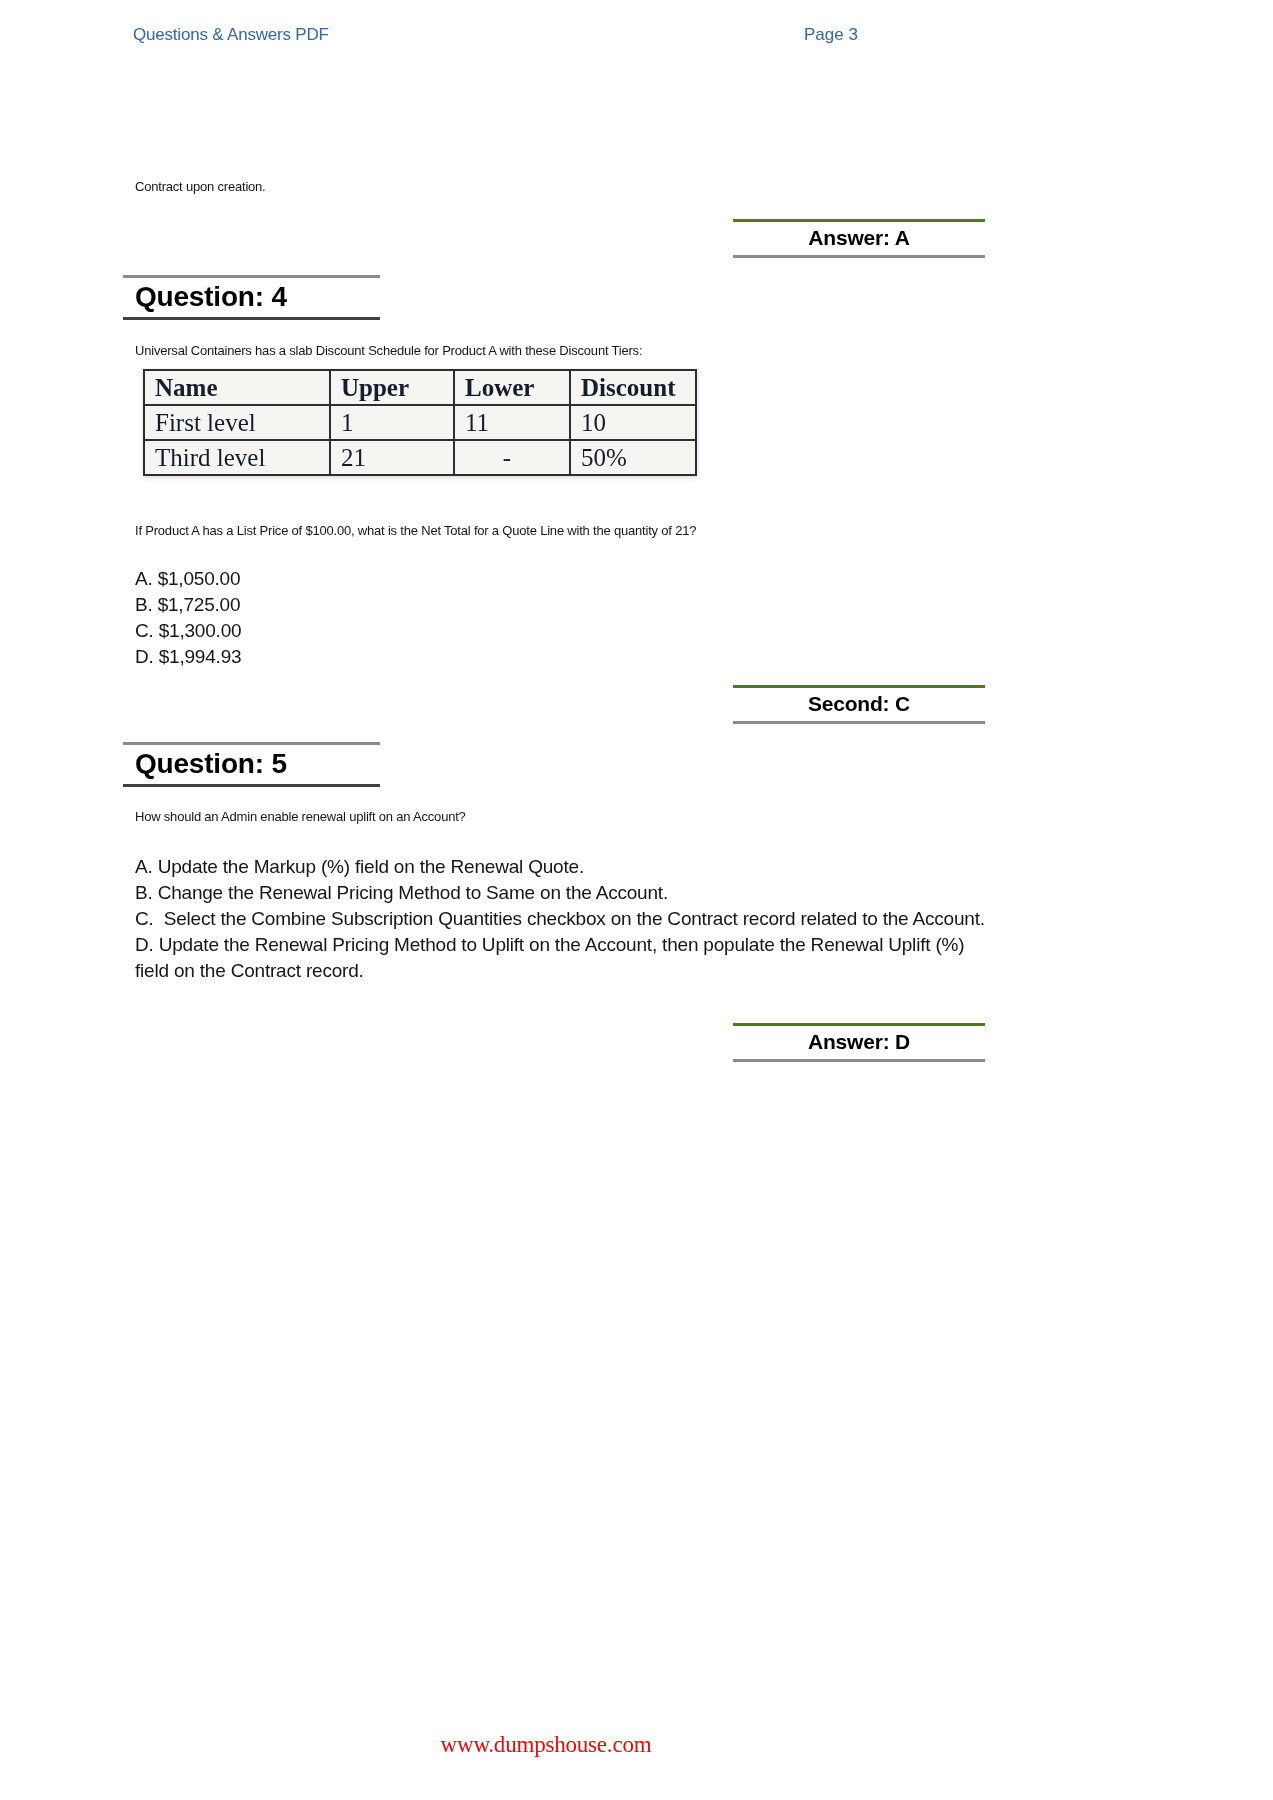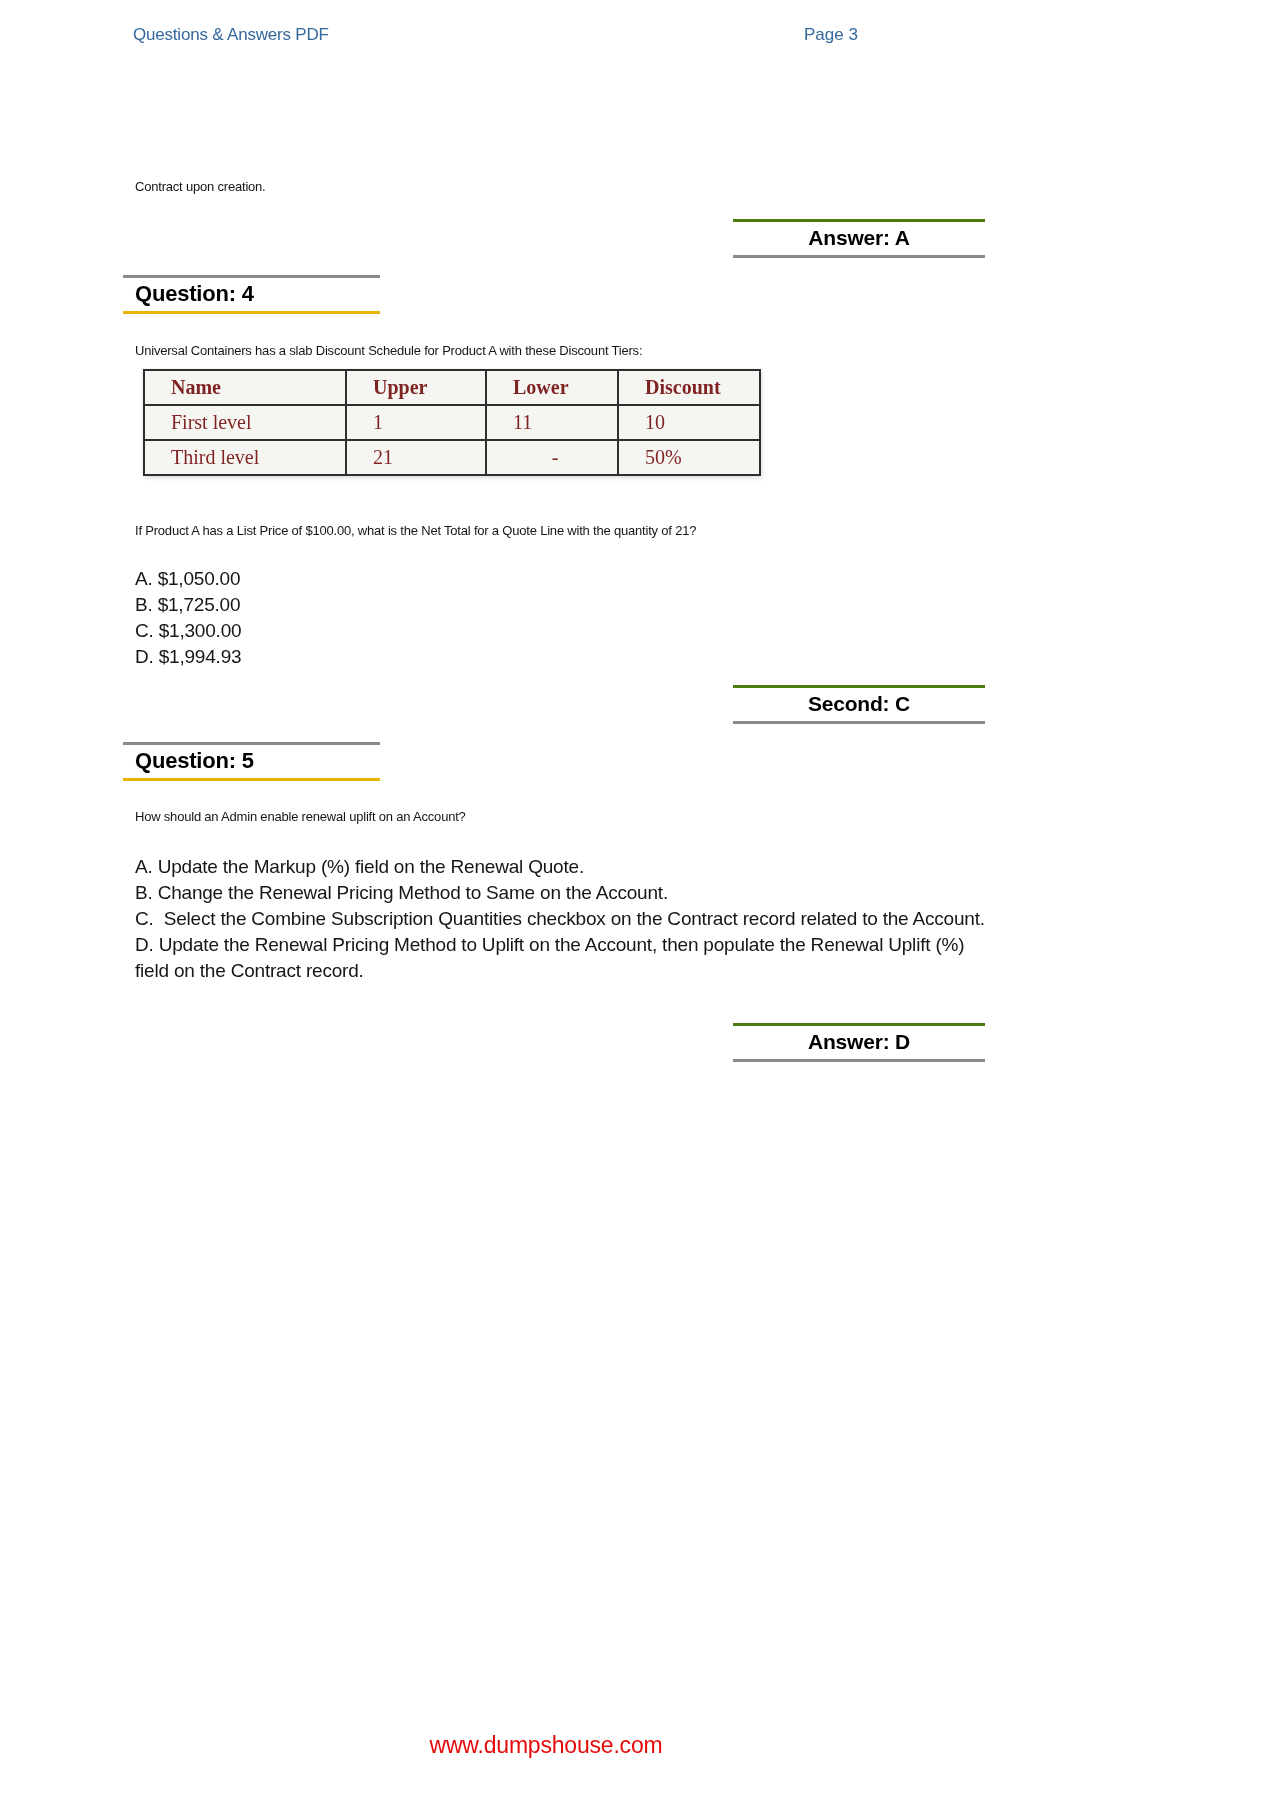--- a/index.html
+++ b/index.html
@@ -35,41 +35,41 @@
     position:absolute;left:733px;width:252px;
     border-top:3px solid #4d7c0f;border-bottom:3px solid #8a8a8a;
     padding:4px 6px 5px 6px;box-sizing:border-box;
     text-align:center;
     font-size:21px;font-weight:bold;color:#000;letter-spacing:-0.2px;
   }
 
   
   .question-box{
     position:absolute;left:123px;width:257px;
-    border-top:3px solid #8a8a8a;border-bottom:3px solid #eab308;
+    border-top:3px solid #8a8a8a;border-bottom:3px solid #404040;
     padding:3px 0 4px 12px;box-sizing:border-box;
-    font-size:22px;font-weight:bold;color:#000;letter-spacing:-0.2px;
+    font-size:28px;font-weight:bold;color:#000;letter-spacing:-0.2px;
   }
 
   
   .scan-table{
     position:absolute;top:369px;left:143px;
     filter:blur(0.35px) contrast(0.95);
     background:#fbfbf8;
     box-shadow:1px 2px 4px rgba(0,0,0,0.14), -1px 0 2px rgba(0,0,0,0.06);
   }
   .scan-table table{border-collapse:collapse;}
   .scan-table th,.scan-table td{
     border:2px solid #2a2a2a;
     height:33px;
     font-family:"Liberation Serif",serif;
-    font-size:20px;
+    font-size:25px;
     text-align:left;
-    padding:0 4px 0 26px;
-    color:#7f1d1d;
+    padding:0 4px 0 10px;
+    color:#0f172a;
     font-weight:normal;
   }
   .scan-table th{font-weight:bold;}
   .col-name{width:170px;}
   .col-upper{width:108px;}
   .col-lower{width:100px;}
   .col-discount{width:110px;margin-left:32px;}
   .scan-table tr.row-3 td.cell-lower{text-align:center;padding-right:20px;}
 
   
@@ -77,21 +77,21 @@
   .options .opt{white-space:pre-wrap;}
   .options-wrap{width:852px;}
 
   
   .footer{
     position:absolute;top:1732px;left:0;width:1092px;
     text-align:center;
   }
   .footer a{
     color:#e60b0b;font-size:23px;text-decoration:none;letter-spacing:-0.2px;
-    font-family:Liberation Sans, sans-serif;
+    font-family:Liberation Serif, serif;
   }
 </style>
 </head>
 <body>
 
 <div class="page">
 
   <div class="hdr-title">Questions &amp; Answers PDF</div>
   <div class="hdr-page">Page 3</div>
 

